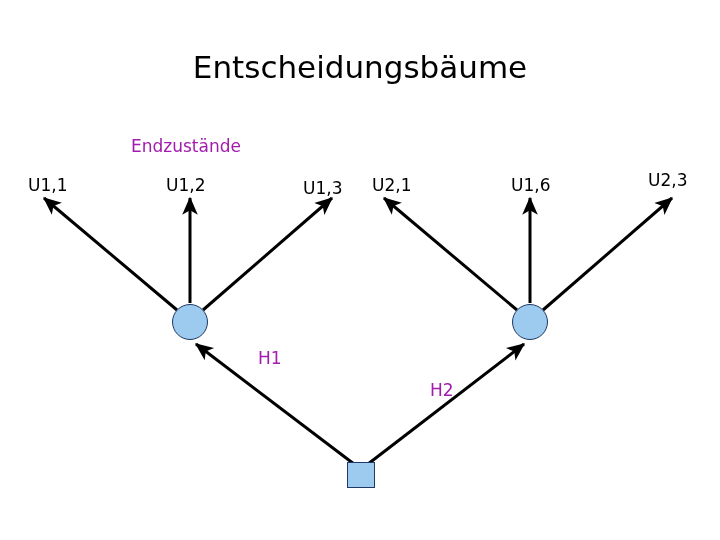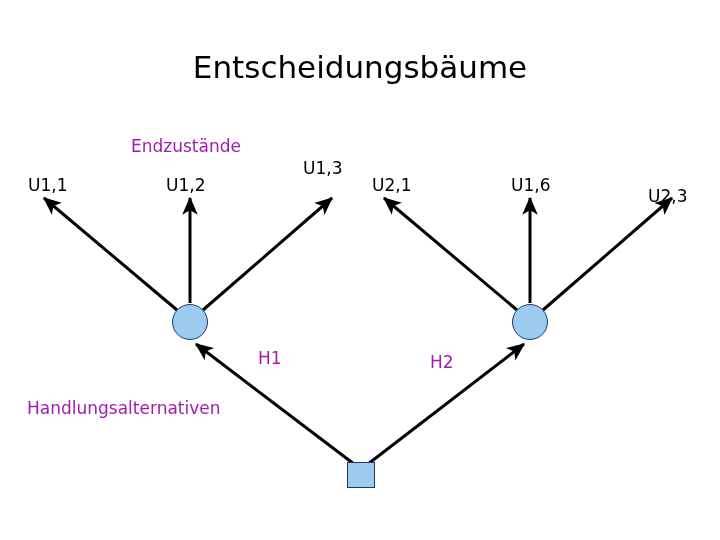--- a/index.html
+++ b/index.html
@@ -38,29 +38,29 @@
   .label {
     position: absolute;
     font-size: 17px;
     line-height: 20px;
     color: #a21caf;
     white-space: nowrap;
   }
   .lbl-endzustaende { left: 131px; top: 136px; }
   .lbl-handlungs   { left: 27px;  top: 398px; }
   .lbl-h1 { left: 258px; top: 348px; }
-  .lbl-h2 { left: 430px; top: 352px; }
+  .lbl-h2 { left: 430px; top: 380px; }
 
   .u-label { position: absolute; font-size: 17px; line-height: 20px; white-space: nowrap; }
   .u-1-1 { left: 28px;  top: 175px; }
   .u-1-2 { left: 166px; top: 175px; }
-  .u-1-3 { left: 303px; top: 158px; }
+  .u-1-3 { left: 303px; top: 178px; }
   .u-2-1 { left: 372px; top: 175px; }
   .u-2-2 { left: 511px; top: 175px; }
-  .u-2-3 { left: 648px; top: 186px; text-align: right; }
+  .u-2-3 { left: 648px; top: 170px; text-align: right; }
 
   svg.edges {
     position: absolute;
     left: 0; top: 0;
     width: 720px;
     height: 540px;
   }
   .node {
     position: absolute;
     box-sizing: border-box;
@@ -82,21 +82,20 @@
   }
 </style>
 </head>
 <body>
 
 <div id="slide">
 
   <div class="title">Entscheidungsbäume</div>
 
   <div class="label lbl-endzustaende">Endzustände</div>
-  <div class="label lbl-handlungs">Handlungsalternativen</div>
 
   <svg class="edges" viewBox="0 0 720 540" xmlns="http://www.w3.org/2000/svg">
     <defs>
       <marker id="ah" markerWidth="7" markerHeight="7" refX="5.6" refY="3" orient="auto" markerUnits="strokeWidth">
         <path d="M0,0.4 L6,3 L0,5.6 L1.5,3 Z" fill="#000000"></path>
       </marker>
     </defs>
 
     <line x1="177" y1="310" x2="44" y2="198" stroke="#000000" stroke-width="3" marker-end="url(#ah)"></line>
     <line x1="190" y1="303" x2="190" y2="198" stroke="#000000" stroke-width="3" marker-end="url(#ah)"></line>

